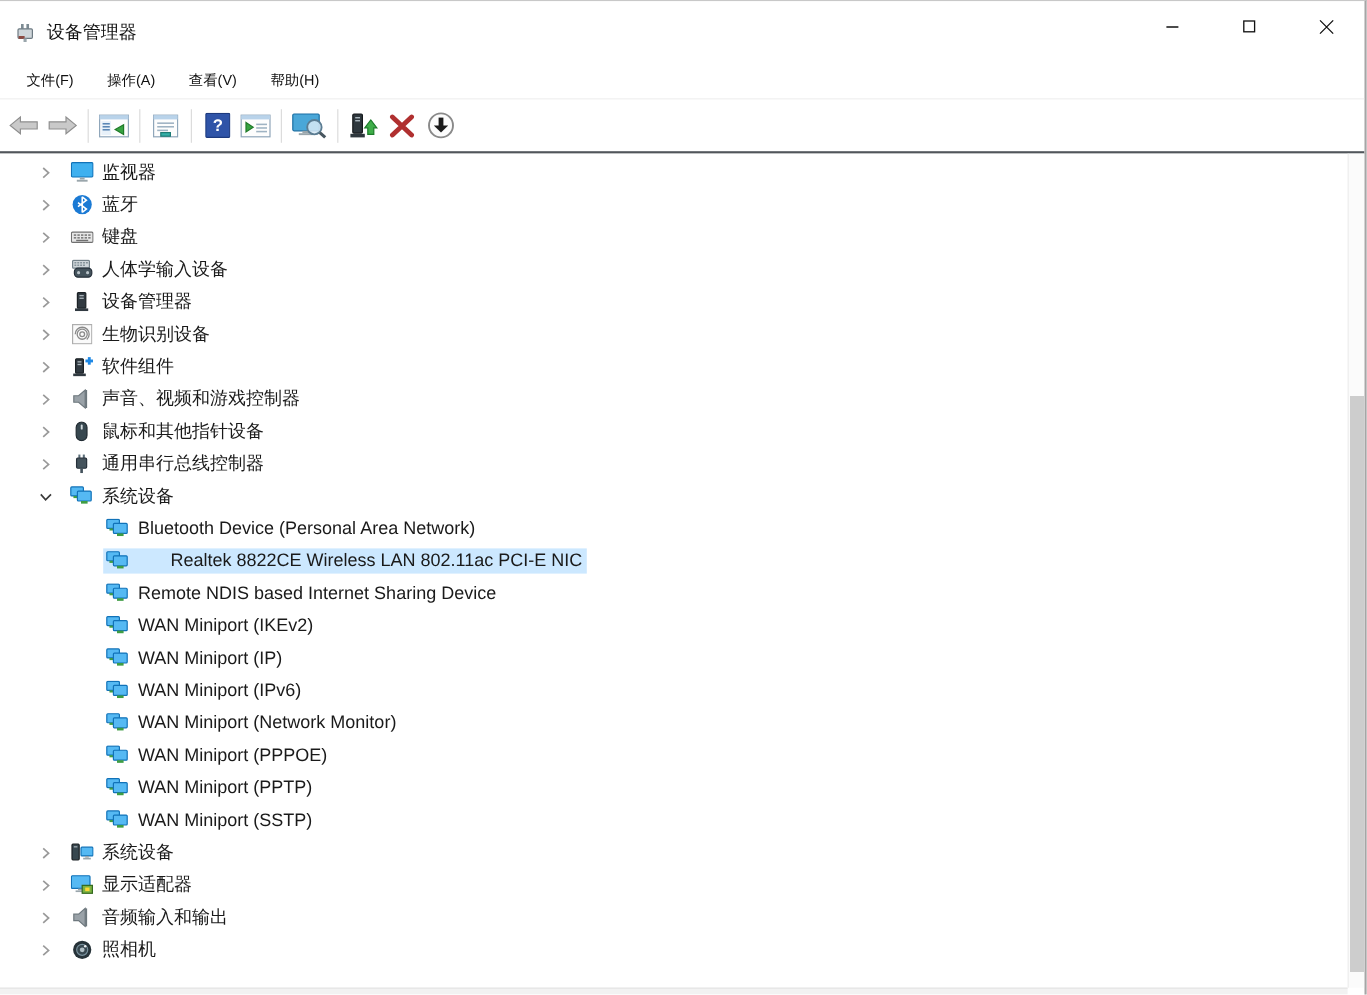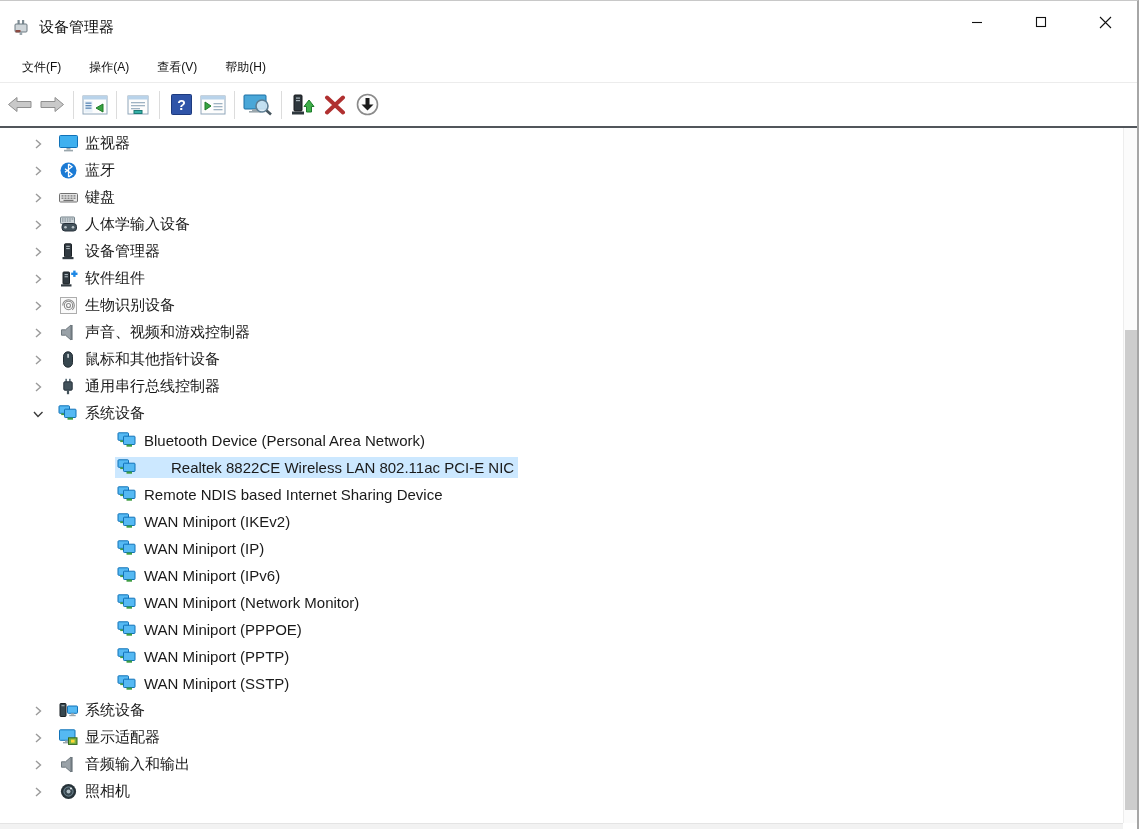--- a/index.html
+++ b/index.html
@@ -28,21 +28,21 @@
   .toolbar { height:43px; display:flex; align-items:center; padding-left:4px; background:#fff; }
   .tb-btn { height:34px; min-width:32px; display:flex; align-items:center; justify-content:center; padding:0 3px; }
   .tb-sep { width:1px; height:28px; background:#dcdcdc; margin:0 5px; }
   .toolbar-divider { height:2px; background:#51565b; }
 
   
   .content { position:relative; height:701px; background:#fff; overflow:hidden; }
   .tree { position:absolute; left:0; top:2px; right:14px; }
   .tree-row { height:27px; display:flex; align-items:center; }
   .tree-row.lvl0 { padding-left:30px; }
-  .tree-row.lvl1 { padding-left:86px;margin-left:29px; }
+  .tree-row.lvl1 { padding-left:86px; }
   .chevron { width:16px; height:16px; margin-right:10px; display:flex; align-items:center; justify-content:center; }
   .row-content { display:flex; align-items:center; gap:7px; padding:2px 4px 2px 2px; }
   .row-content.selected { background:#cce8ff;gap:34px; }
   .tree-icon { width:20px; height:17px; display:flex; align-items:center; justify-content:center; }
   .tree-label { font-size:15px; white-space:nowrap; }
 
   
   .v-scrollbar { position:absolute; top:0; right:0; width:14px; height:695px; background:#fbfbfb; border-left:1px solid #ededed; }
   .v-thumb { position:absolute; left:1px; top:202px; width:12px; height:480px; background:#cdcdcd; }
   .h-scrollbar { position:absolute; left:0; right:14px; bottom:0; height:6px; background:#f2f2f2; border-top:1px solid #e4e4e4; }
@@ -306,20 +306,40 @@
           </span>
         </div>
         <div class="tree-row lvl0">
           <span class="chevron">
             <svg width="16" height="16" viewBox="0 0 16 16">
               <polyline points="6,4 10.5,8 6,12" fill="none" stroke="#9a9a9a" stroke-width="1.4"></polyline>
             </svg>
           </span>
           <span class="row-content">
             <span class="tree-icon">
+              <svg width="17" height="17" viewBox="0 0 17 17">
+                <rect x="0.5" y="0.5" width="16" height="16" fill="#fafafa" stroke="#adadad"></rect>
+                <g fill="none" stroke="#8a8a8a" stroke-width="1.1">
+                  <circle cx="8.5" cy="8.5" r="2"></circle>
+                  <circle cx="8.5" cy="8.5" r="4.2"></circle>
+                  <path d="M2.7,8.5 a5.8,5.8 0 0 1 11.6,0 a5.8,5.8 0 0 1 -2,4.4"></path>
+                </g>
+              </svg>
+            </span>
+            <span class="tree-label">生物识别设备</span>
+          </span>
+        </div>
+        <div class="tree-row lvl0">
+          <span class="chevron">
+            <svg width="16" height="16" viewBox="0 0 16 16">
+              <polyline points="6,4 10.5,8 6,12" fill="none" stroke="#9a9a9a" stroke-width="1.4"></polyline>
+            </svg>
+          </span>
+          <span class="row-content">
+            <span class="tree-icon">
               <svg width="19" height="17" viewBox="0 0 19 17">
                 <rect x="4" y="2" width="6.5" height="12" rx="0.8" fill="#313a41" stroke="#1b2125"></rect>
                 <rect x="5.6" y="4" width="3.3" height="1.1" fill="#aab4ba"></rect>
                 <rect x="5.6" y="6.2" width="3.3" height="1.1" fill="#aab4ba"></rect>
                 <rect x="2" y="14.3" width="10.5" height="2.2" fill="#313a41"></rect>
                 <rect x="12.2" y="2.6" width="6.3" height="2.4" fill="#1e88e5"></rect>
                 <rect x="14.2" y="0.6" width="2.4" height="6.3" fill="#1e88e5"></rect>
               </svg>
             </span>
             <span class="tree-label">软件组件</span>
@@ -327,40 +347,20 @@
         </div>
         <div class="tree-row lvl0">
           <span class="chevron">
             <svg width="16" height="16" viewBox="0 0 16 16">
               <polyline points="6,4 10.5,8 6,12" fill="none" stroke="#9a9a9a" stroke-width="1.4"></polyline>
             </svg>
           </span>
           <span class="row-content">
             <span class="tree-icon">
               <svg width="17" height="17" viewBox="0 0 17 17">
-                <rect x="0.5" y="0.5" width="16" height="16" fill="#fafafa" stroke="#adadad"></rect>
-                <g fill="none" stroke="#8a8a8a" stroke-width="1.1">
-                  <circle cx="8.5" cy="8.5" r="2"></circle>
-                  <circle cx="8.5" cy="8.5" r="4.2"></circle>
-                  <path d="M2.7,8.5 a5.8,5.8 0 0 1 11.6,0 a5.8,5.8 0 0 1 -2,4.4"></path>
-                </g>
-              </svg>
-            </span>
-            <span class="tree-label">生物识别设备</span>
-          </span>
-        </div>
-        <div class="tree-row lvl0">
-          <span class="chevron">
-            <svg width="16" height="16" viewBox="0 0 16 16">
-              <polyline points="6,4 10.5,8 6,12" fill="none" stroke="#9a9a9a" stroke-width="1.4"></polyline>
-            </svg>
-          </span>
-          <span class="row-content">
-            <span class="tree-icon">
-              <svg width="17" height="17" viewBox="0 0 17 17">
                 <polygon points="1.5,5.8 5.5,5.8 11,1 11,16 5.5,11.2 1.5,11.2" fill="#9aa2a8" stroke="#6e787e"></polygon>
                 <rect x="11" y="1" width="1.6" height="15" fill="#6e787e"></rect>
               </svg>
             </span>
             <span class="tree-label">声音、视频和游戏控制器</span>
           </span>
         </div>
         <div class="tree-row lvl0">
           <span class="chevron">
             <svg width="16" height="16" viewBox="0 0 16 16">

